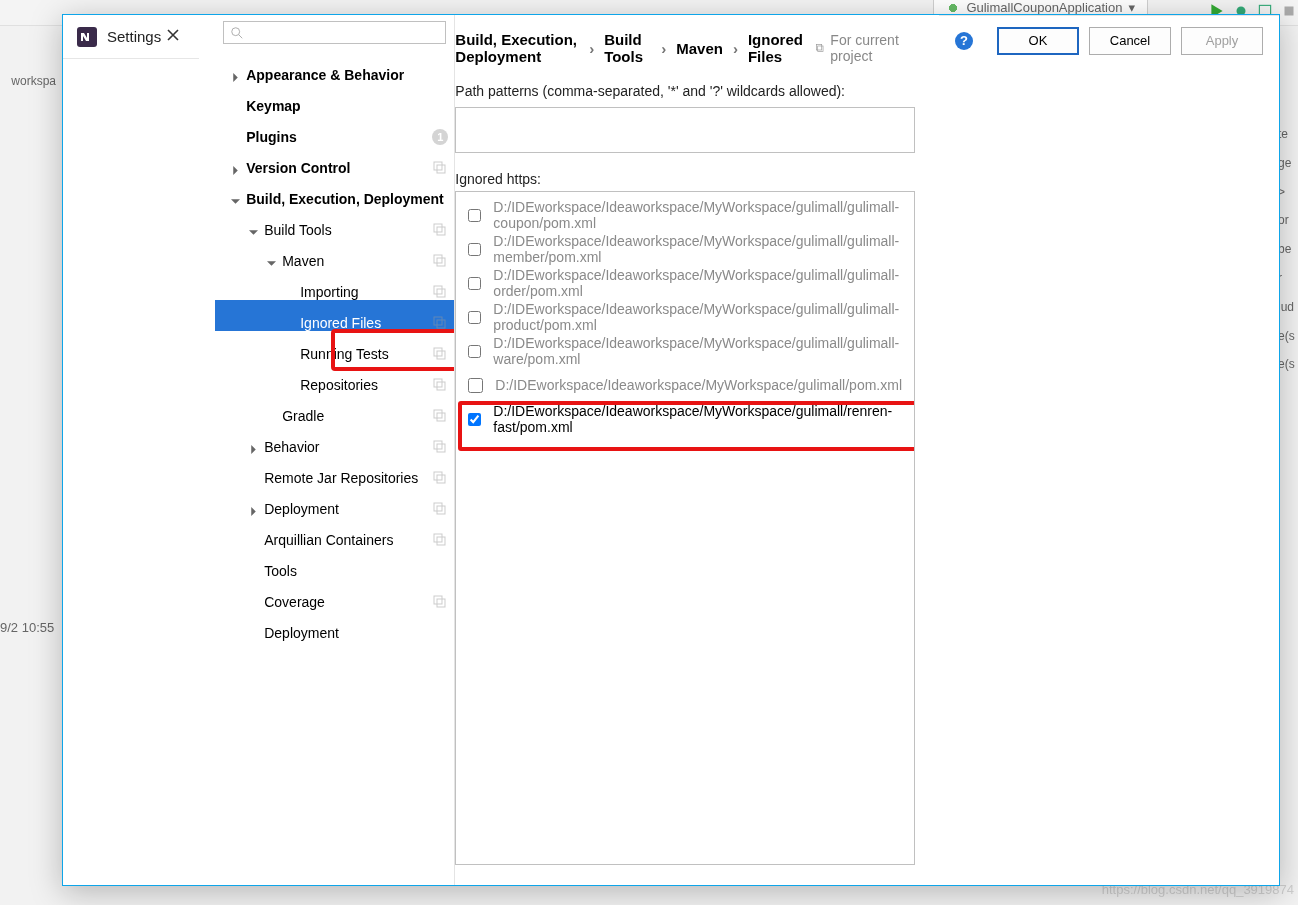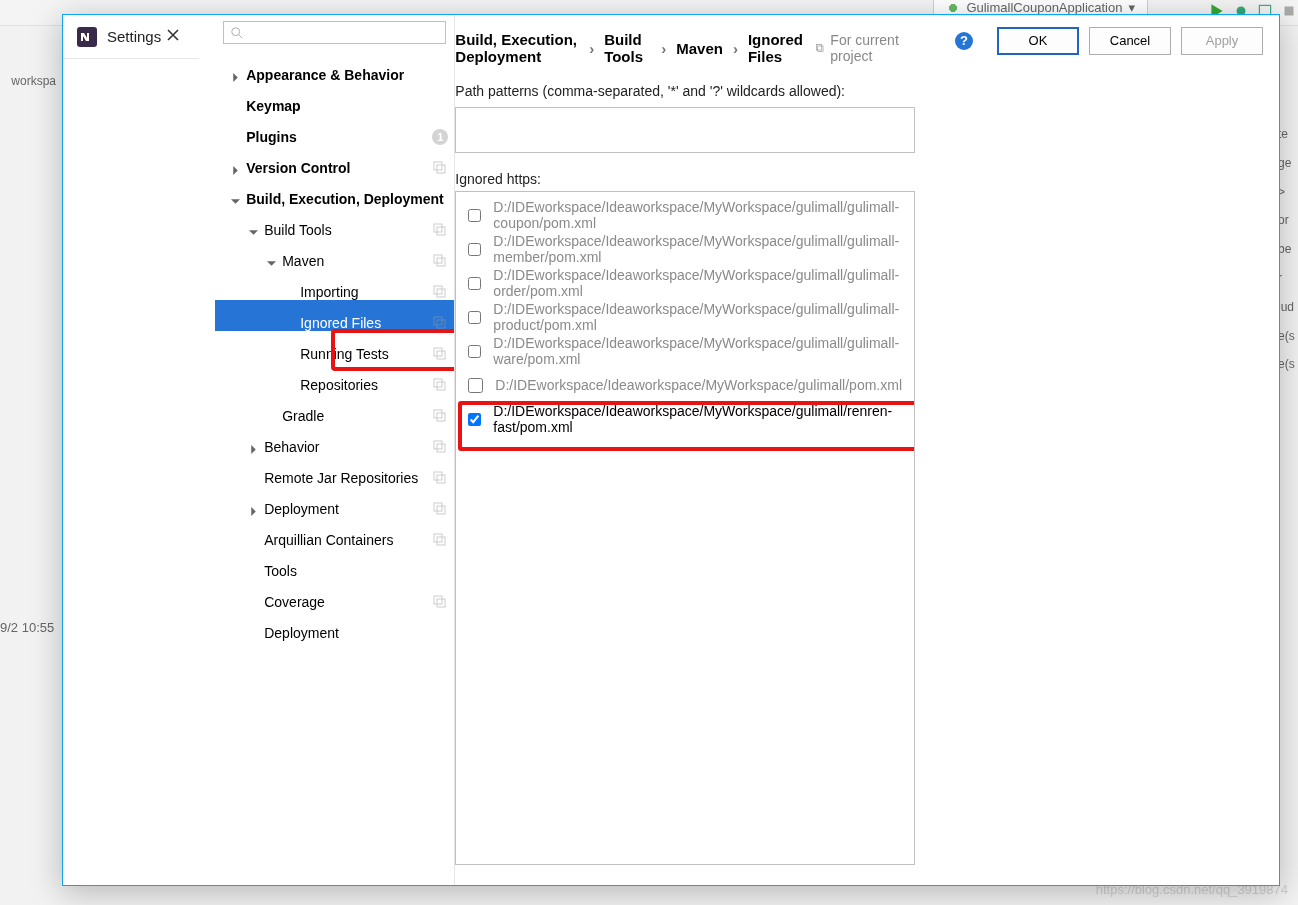--- a/index.html
+++ b/index.html
@@ -8,21 +8,21 @@
   
   .bg-top { position: absolute; top: 0; left: 0; right: 0; height: 26px; background: #f4f4f4; border-bottom: 1px solid #e0e0e0;}
   .bg-run { position:absolute; top:-4px; right:150px; padding:3px 12px; border:1px solid #d0d0d0; background:#fff; font-size:13px; color:#666; display:flex; align-items:center; gap:6px;}
   .bg-run .runicon{width:14px;height:14px;background:radial-gradient(circle,#6b6 40%,transparent 41%);}
   .bg-actions{position:absolute; top:2px; right:0px; display:flex; gap:6px; align-items:center;}
   .bg-actions span{width:18px;height:18px; display:inline-block;}
   .bg-left { position:absolute; top:50px; left:0; width:60px; font-size:12px; color:#666; padding:4px;}
   .bg-left .workspa{padding-top:20px;text-align:right;}
   .bg-right { position:absolute; top:120px; right:0; width:20px; font-size:12px; color:#666; line-height:2.4;}
   .timestamp{position:absolute; left:0; top:620px; font-size:13px; color:#666;}
-  .watermark{position:absolute; right:10px; bottom:8px; font-size:13px; color:rgba(140,140,140,.35);}
+  .watermark{position:absolute; right:4px; bottom:8px; font-size:13px; color:rgba(140,140,140,.35);}
 
   
   .dialog { position:absolute; top:14px; left:62px; width:1218px; height:872px; background:#fff; border:1px solid #0ea5e9; box-shadow:0 6px 30px rgba(0,0,0,.25); display:flex; flex-direction:row;gap:16px;}
   .titlebar { height:44px; display:flex; align-items:center; padding:0 14px; border-bottom:1px solid #e6e6e6;}
   .titlebar .logo{width:20px;height:20px;margin-right:10px;}
   .titlebar .ttl{font-size:15px; color:#222;}
   .titlebar .close{margin-left:auto; cursor:pointer; padding:4px;}
   .titlebar .close svg{width:16px;height:16px;}
 
   .body { flex:1; display:flex; overflow:hidden;}

